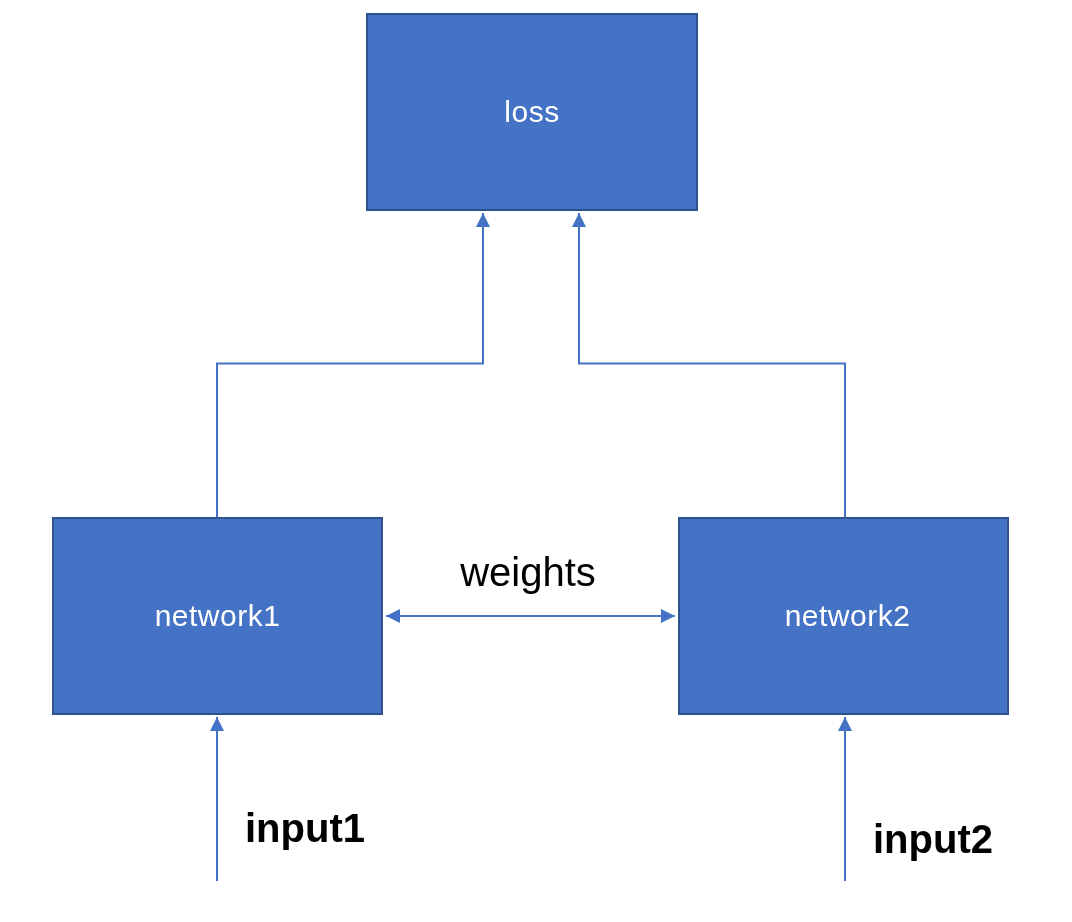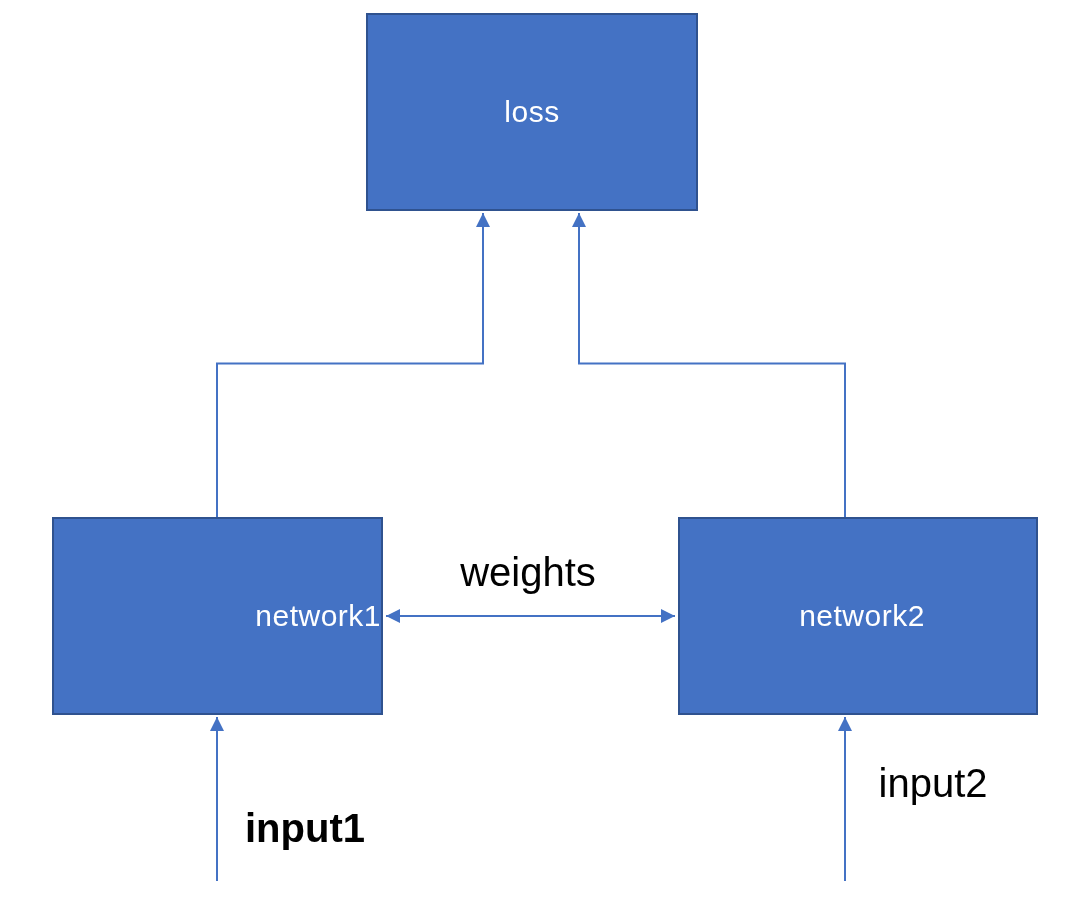--- a/index.html
+++ b/index.html
@@ -30,22 +30,22 @@
     align-items: center;
     justify-content: center;
   }
   .node span {
     color: var(--node-text);
     font-size: 30px;
     letter-spacing: 0.5px;
     white-space: nowrap;
   }
   .node-loss     { left: 366px; top: 13px;  width: 332px; height: 198px; }
-  .node-network1 { left: 52px;  top: 517px; width: 331px; height: 198px; justify-content: flex-end; }
-  .node-network2 { left: 678px; top: 517px; width: 360px; height: 198px; padding-left: 8px; }
+  .node-network1 { left: 52px;  top: 517px; width: 331px; height: 198px; }
+  .node-network2 { left: 678px; top: 517px; width: 331px; height: 198px; padding-left: 8px; }
 
   .connector-layer {
     position: absolute;
     left: 0; top: 0;
     width: 1072px;
     height: 922px;
     pointer-events: none;
   }
   .conn {
     fill: none;
@@ -56,21 +56,21 @@
 
   .float-label {
     position: absolute;
     color: var(--label-text);
     font-size: 40px;
     white-space: nowrap;
     transform: translateX(-50%);
   }
   .label-weights { left: 528px; top: 550px; }
   .label-input1  { left: 305px; top: 806px; font-weight: bold; }
-  .label-input2  { left: 933px; top: 761px; }
+  .label-input2  { left: 933px; top: 817px; font-weight: bold; }
 </style>
 </head>
 <body>
 
 <div class="canvas">
 
   <svg class="connector-layer" viewBox="0 0 1072 922" xmlns="http://www.w3.org/2000/svg">
     <defs>
       <marker id="ah" viewBox="0 0 10 10" refX="10" refY="5" markerWidth="7" markerHeight="7" orient="auto-start-reverse">
         <path class="arrowhead-shape" d="M 0 0 L 10 5 L 0 10 z"></path>

